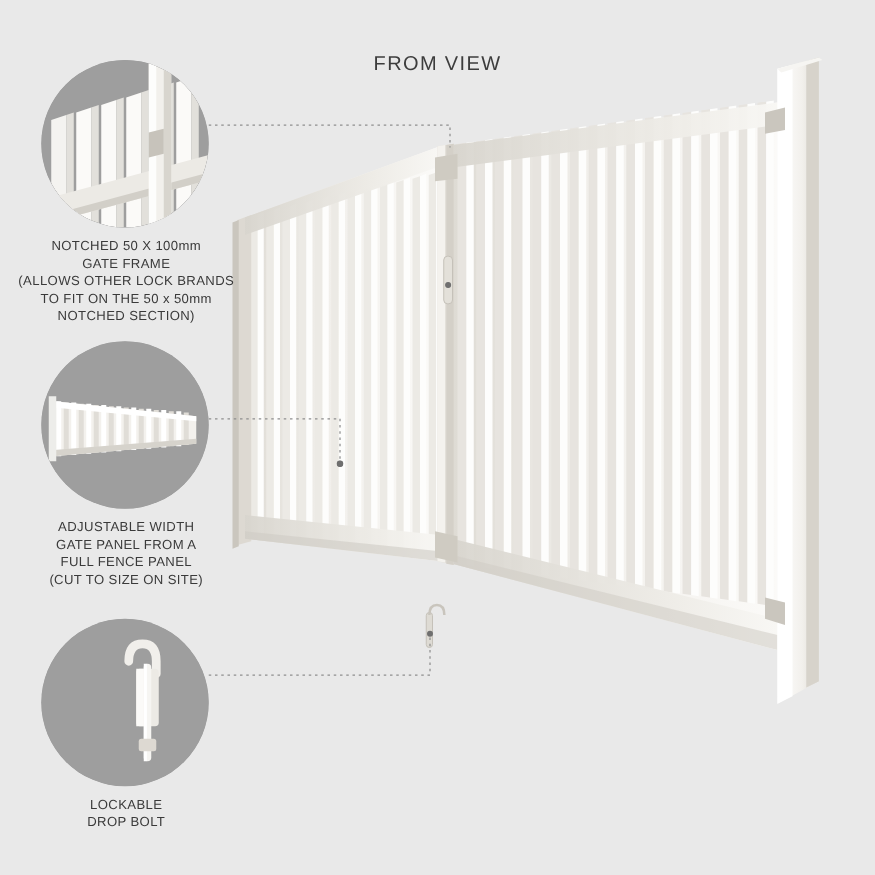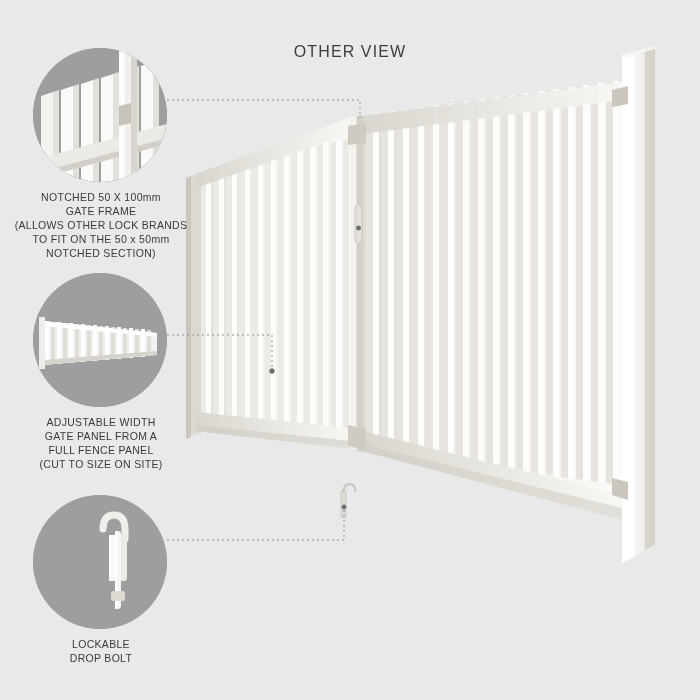--- a/index.html
+++ b/index.html
@@ -228,21 +228,21 @@
       <path d="M167 335 H 272 V 369"></path>
       <path d="M167 540 H 344 V 505"></path>
     </g>
     <g>
       <circle cx="358.5" cy="228" r="2.4" fill="#6f6f6f"></circle>
       <circle cx="272" cy="371" r="2.4" fill="#6f6f6f"></circle>
       <circle cx="344" cy="507" r="2.4" fill="#6f6f6f"></circle>
     </g>
   </svg>
 
-  <div class="title">OTHER VIEW</div>
+  <div class="title">FROM VIEW</div>
 
   <div class="callout callout-1">
     <svg class="c1-art" viewBox="0 0 134 134">
       <g clip-path="url(#c1clip)">
         <rect x="0" y="0" width="134" height="134" fill="#9e9e9e"></rect>
 
         <g>
           <polygon points="8,48 20,44 20,134 8,134" fill="#f4f3f0"></polygon>
           <polygon points="20,44 26,42 26,134 20,134" fill="#e2e0db"></polygon>
           <polygon points="28,42 40,38 40,134 28,134" fill="#fbfaf8"></polygon>

